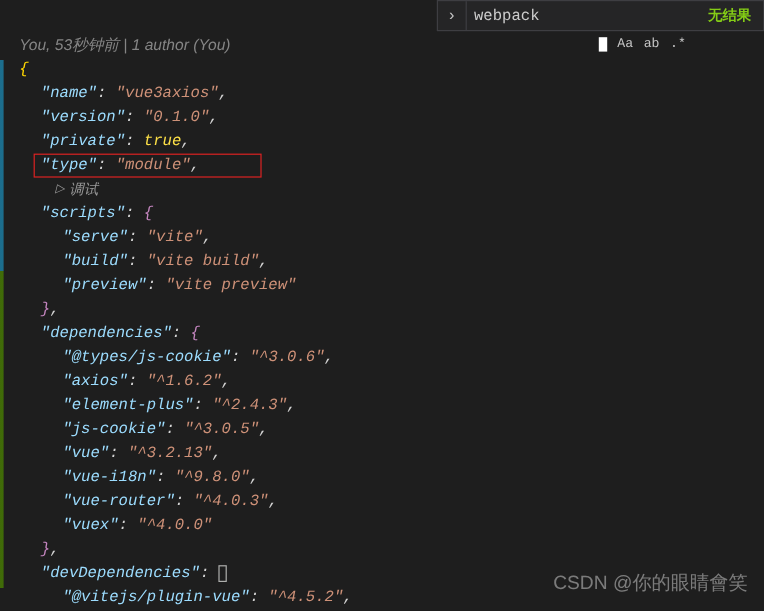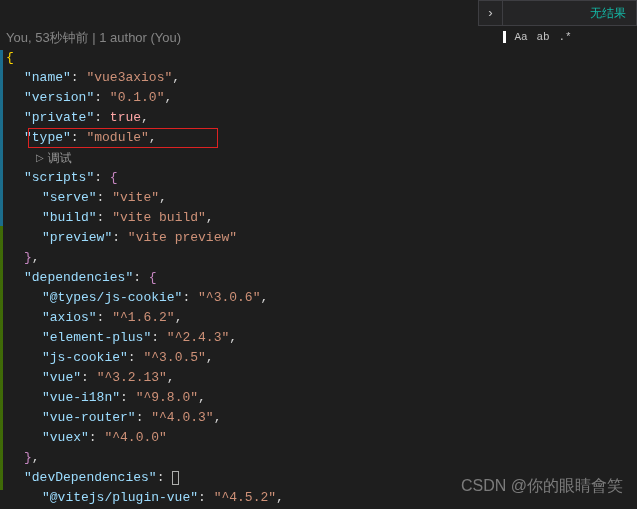--- a/index.html
+++ b/index.html
@@ -36,39 +36,41 @@
   .search-input-area {
     width: 110px;
     padding: 0 6px;
     color: #cccccc;
   }
   .search-icons {
     display: flex;
     align-items: flex-start;
     gap: 4px;
     padding: 0 6px;
-    border-left: 3px solid #ffffff;
+    border-left: 7px solid #ffffff;
     margin-top: 48px;
   }
   .si { color: #c5c5c5; font-size: 11px; width: 18px; text-align: center; }
   .no-result {
-    color: #14b8a6;
+    color: #84cc16;
     padding: 0 10px;
     font-size: 12px;
     font-family: 'Microsoft YaHei', sans-serif;
+    font-weight: bold;
   }
   .editor {
     padding-top: 28px;
-    padding-left: 6px;
+    padding-left: 16px;
+    font-style: italic;
   }
   .line { height: 20px; line-height: 20px; white-space: pre; }
   .blame { color: #858585; font-family: 'Microsoft YaHei', Consolas, sans-serif; }
   .k { color: #9cdcfe; }
   .s { color: #ce9178; }
-  .b { color: #fca5a5; text-align: right; }
+  .b { color: #fde047; text-align: right; }
   .p { color: #d4d4d4; }
   .br { color: #ffd700; }
   .br2 { color: #c586c0; }
   .i1 { padding-left: 18px; }
   .i2 { padding-left: 36px; }
   .highlight-box {
     position: absolute;
     border: 1.5px solid #d22;
     pointer-events: none;
   }
@@ -108,20 +110,21 @@
     opacity: 0.8;
   }
 </style>
 </head>
 <body>
 
 <div class="change-bar"></div>
 
 <div class="search-bar">
   <div class="search-nav">›</div>
+  <div class="search-input-area">webpack</div>
   <div class="search-icons">
     <span class="si">Aa</span>
     <span class="si" style="">ab</span>
     <span class="si">.*</span>
   </div>
   <div class="no-result">无结果</div>
 </div>
 
 <div class="editor">
   <div class="line blame">You, 53秒钟前 | 1 author (You)</div>

